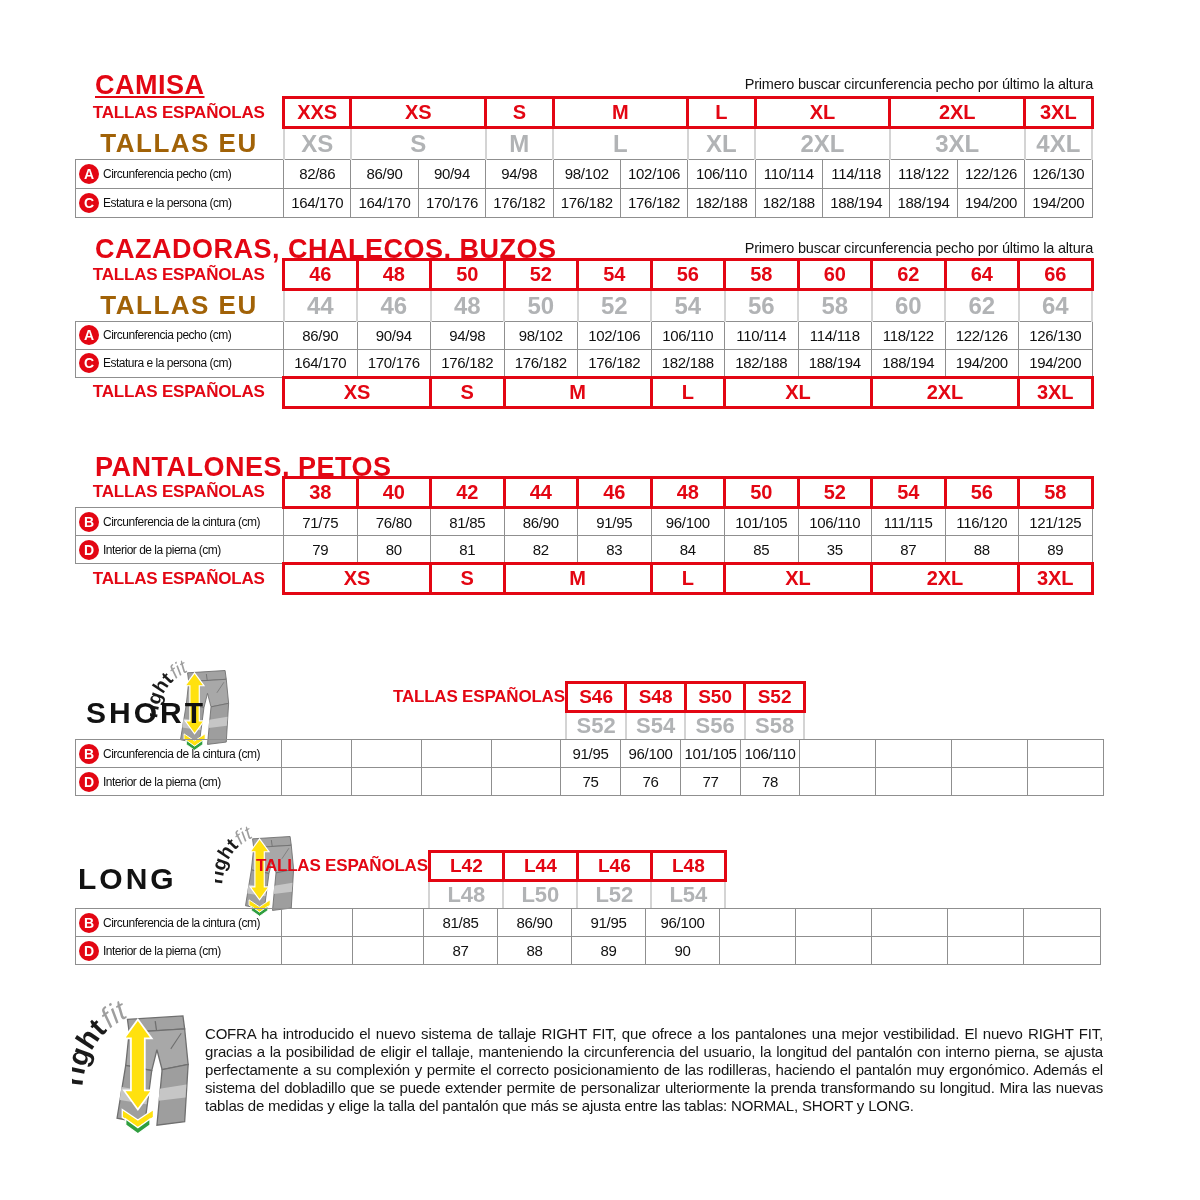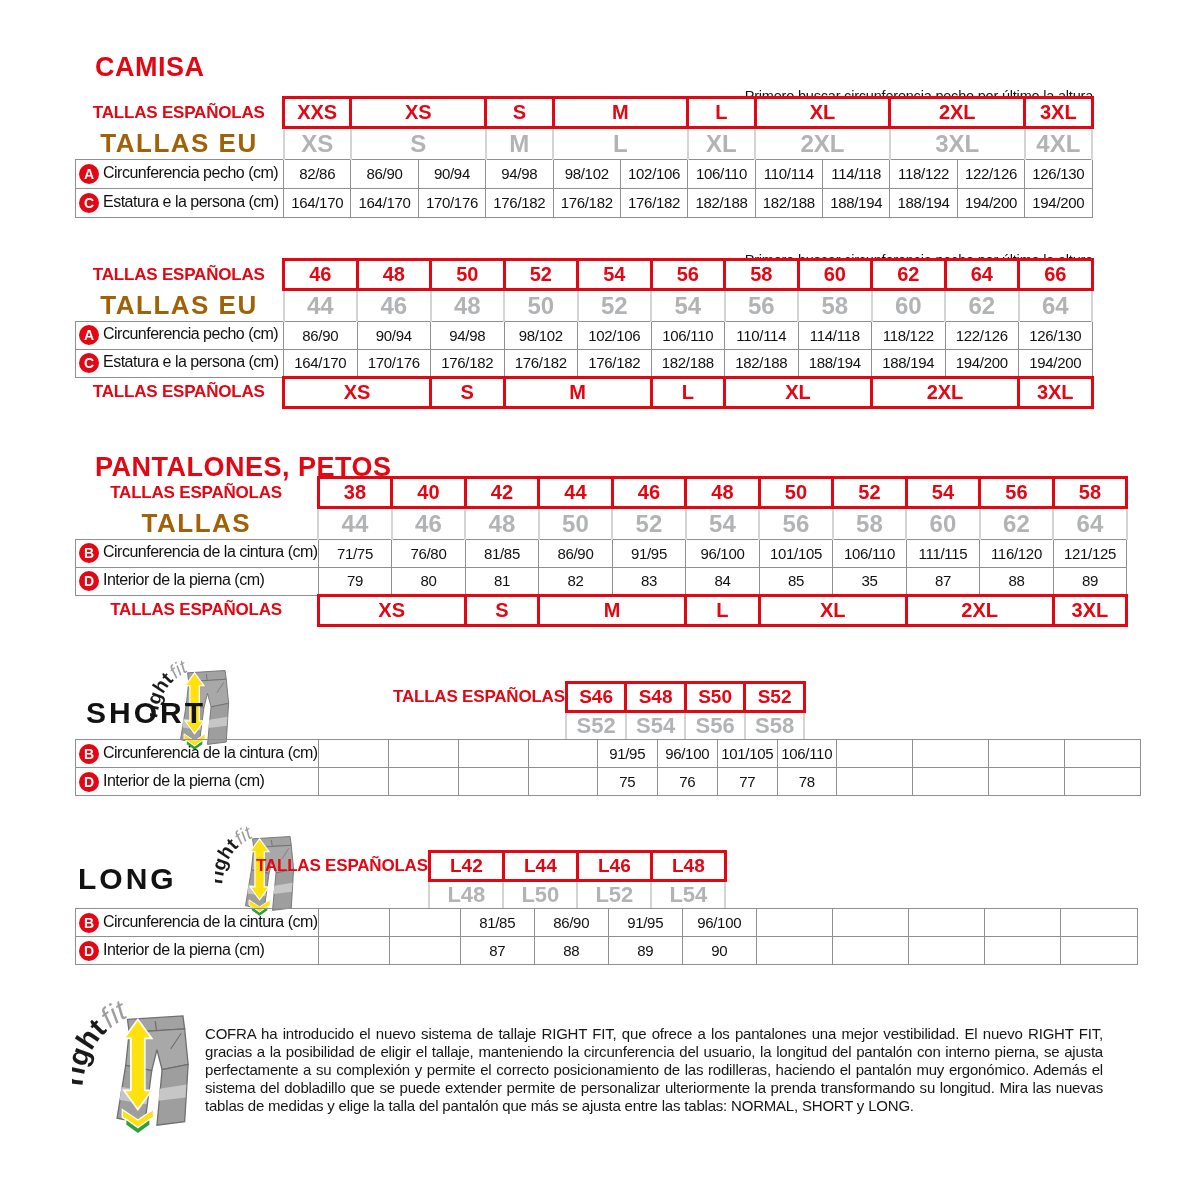--- a/index.html
+++ b/index.html
@@ -1,56 +1,56 @@
 <!DOCTYPE html>
 <html><head>
 <meta charset="utf-8">
 <style>
   html,body { margin:0; padding:0; background:#ffffff; font-family:"Liberation Sans", sans-serif; }
   .page { position:relative; width:1200px; height:1200px; background:#fff; overflow:hidden; }
 
   .sec-title { position:absolute; color:#e30613; font-weight:bold; font-size:27px; letter-spacing:0.5px; white-space:nowrap; }
-  .note { position:absolute; font-size:14.5px; color:#151515; white-space:nowrap; letter-spacing:-0.2px;margin-top:12px; }
+  .note { position:absolute; font-size:14.5px; color:#151515; white-space:nowrap; letter-spacing:-0.2px; }
 
   table.sz { position:absolute; border-collapse:collapse; table-layout:fixed; }
   table.sz td { padding:0; text-align:center; vertical-align:middle; overflow:hidden; }
 
   .lbl-red { color:#e30613; font-weight:bold; font-size:17px; text-align:right; padding-right:9px;
              letter-spacing:-0.2px; white-space:nowrap; }
   .red-box { border:3px solid #e30613; color:#e30613; font-weight:bold; font-size:20px; background:#fff; }
   .mini .red-box { font-size:19px;text-align:center; }
 
   .lbl-gray { color:#a16207; font-weight:bold; font-size:26px; text-align:left; padding-left:3px; letter-spacing:1.5px; white-space:nowrap; }
   .gray-cell { color:#b1b3b5; font-weight:bold; font-size:24px; border-left:2px solid #d4d4d4; }
   .row-gray .gray-cell:last-child { border-right:2px solid #d4d4d4; }
   .mini .gray-cell { font-size:22px; }
 
   .row-data td { border:1px solid #8f8f8f; }
   .lbl-data { text-align:left !important; padding-left:3px !important; white-space:nowrap; }
-  .lbl-text { font-size:16px; letter-spacing:-0.5px; color:#101010; }
+  .lbl-text { font-size:12px; letter-spacing:-0.5px; color:#101010; }
   .val { font-size:15px; color:#101010; letter-spacing:-0.3px; }
 
   .circle { display:inline-block; width:20px; height:20px; border-radius:50%; background:#e30613;
             color:#fff; font-weight:bold; font-size:14px; line-height:20px; text-align:center;
             margin-right:4px; vertical-align:middle; }
 
   .big-name { position:absolute; font-weight:bold; font-size:30px; letter-spacing:3px; color:#121212; white-space:nowrap; }
   .rf-logo { position:absolute; }
   .rf-title { position:absolute; font-weight:bold; font-size:23px; letter-spacing:1.2px; color:#121212; white-space:nowrap; }
   .rf-par { position:absolute; font-size:15px; line-height:18px; color:#161616; text-align:justify; letter-spacing:-0.2px; }
 
   .rf-right { font-weight:bold; fill:#1a1a1a; }
   .rf-fit { fill:#9e9e9e; font-style:italic; }
 </style>
 </head>
 <body>
 
 <div class="page">
 
-  <div class="sec-title" style="left:95px;top:52px;">CAMISA</div>
+  <div class="sec-title" style="left:95px;top:70px;text-decoration:underline;">CAMISA</div>
   <div class="note" style="right:107px;top:76px;">Primero buscar circunferencia pecho por último la altura</div>
 
   <table class="sz" style="left:75px;top:96px;">
     <colgroup>
         <col style="width:208px">
         <col span="12" style="width:67.38px">
       </colgroup>
     <tbody>
         <tr class="row-red" style="height:30px;">
       <td class="lbl-red">TALLAS ESPAÑOLAS</td>
@@ -104,20 +104,21 @@
           <td class="val">182/188</td>
           <td class="val">182/188</td>
           <td class="val">188/194</td>
           <td class="val">188/194</td>
           <td class="val">194/200</td>
           <td class="val">194/200</td>
     </tr>
   </tbody>
     </table>
 
+  <div class="sec-title" style="left:95px;top:234px;">CAZADORAS, CHALECOS, BUZOS</div>
   <div class="note" style="right:107px;top:240px;">Primero buscar circunferencia pecho por último la altura</div>
 
   <table class="sz" style="left:75px;top:258px;">
     <colgroup>
         <col style="width:208px">
         <col span="11" style="width:73.5px">
       </colgroup>
     <tbody>
         <tr class="row-red" style="height:30px;">
       <td class="lbl-red">TALLAS ESPAÑOLAS</td>
@@ -206,34 +207,20 @@
           <td class="red-box">40</td>
           <td class="red-box">42</td>
           <td class="red-box">44</td>
           <td class="red-box">46</td>
           <td class="red-box">48</td>
           <td class="red-box">50</td>
           <td class="red-box">52</td>
           <td class="red-box">54</td>
           <td class="red-box">56</td>
           <td class="red-box">58</td>
-    </tr>
-    <tr class="row-gray" style="height:30px;">
-      <td class="lbl-gray">TALLAS</td>
-      <td class="gray-cell">44</td>
-          <td class="gray-cell">46</td>
-          <td class="gray-cell">48</td>
-          <td class="gray-cell">50</td>
-          <td class="gray-cell">52</td>
-          <td class="gray-cell">54</td>
-          <td class="gray-cell">56</td>
-          <td class="gray-cell">58</td>
-          <td class="gray-cell">60</td>
-          <td class="gray-cell">62</td>
-          <td class="gray-cell">64</td>
     </tr>
     <tr class="row-data" style="height:28px;">
       <td class="lbl-data">
         <span class="circle">B</span><span class="lbl-text">Circunferencia de la cintura (cm)</span>
       </td>
       <td class="val">71/75</td>
           <td class="val">76/80</td>
           <td class="val">81/85</td>
           <td class="val">86/90</td>
           <td class="val">91/95</td>

